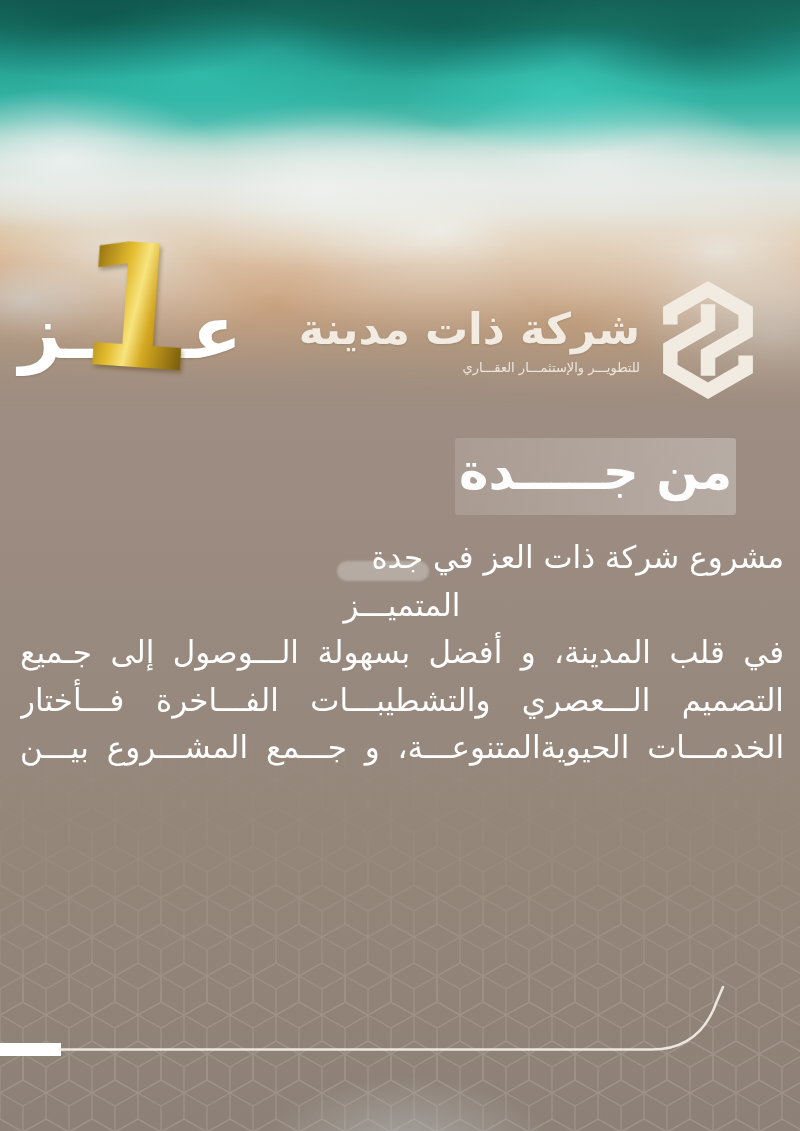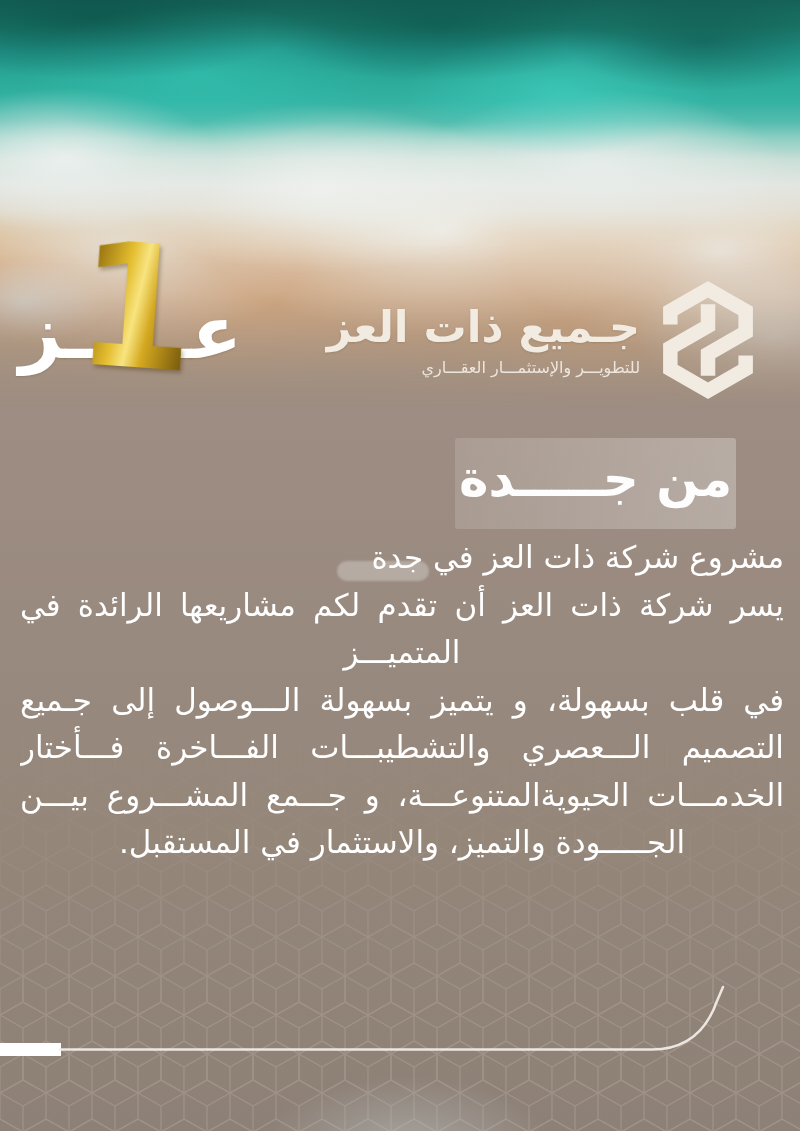--- a/index.html
+++ b/index.html
@@ -42,25 +42,25 @@
     position:absolute;left:50%;top:-6px;transform:translateX(-50%) rotate(4deg);
     font-size:172px;font-weight:bold;line-height:.82;
     background:linear-gradient(100deg,#6e5510 0%,#a37f15 18%,#e3bc2e 38%,#f8e47f 50%,#d4a820 62%,#8a6a10 85%,#5f470b 100%);
     -webkit-background-clip:text;background-clip:text;color:transparent;-webkit-text-fill-color:transparent;
     filter:drop-shadow(2px 3px 2px rgba(60,40,0,.35));
   }
   
   .company-logo{position:absolute;top:280px;right:36px;display:flex;align-items:center;gap:12px;z-index:5;}
   .company-text{text-align:right;direction:rtl;color:#f1ebe2;}
   .company-name{font-size:43px;font-weight:bold;line-height:1.15;white-space:nowrap;text-shadow:0 1px 2px rgba(90,70,50,.2);}
-  .company-tagline{font-size:16px;margin-top:5px;white-space:nowrap;opacity:.95;}
+  .company-tagline{font-size:13px;margin-top:5px;white-space:nowrap;opacity:.95;}
   .company-mark{width:112px;height:120px;flex:0 0 auto;}
   
   .heading-box{
-    position:absolute;left:455px;top:438px;width:281px;height:91px;z-index:5;
+    position:absolute;left:455px;top:438px;width:281px;height:77px;z-index:5;
     background:linear-gradient(90deg,rgba(216,211,206,.22),rgba(220,216,212,.42));
     border-radius:3px;display:flex;align-items:center;justify-content:center;
   }
   .heading-title{
     direction:rtl;color:#fdfdfd;font-size:50px;font-weight:bold;line-height:1;
     white-space:nowrap;padding-bottom:10px;
   }
   
   .body-text{position:absolute;left:20px;right:16px;top:534px;direction:rtl;color:#ffffff;z-index:6;}
   .body-text .line{font-size:31px;line-height:47.5px;white-space:nowrap;}
@@ -87,45 +87,43 @@
 
   <div class="photo"></div>
 
   <div class="ezz-logo">
     <div class="ezz-text">عـــــز</div>
     <div class="ezz-one">1</div>
   </div>
 
   <div class="company-logo">
     <div class="company-text">
-      <div class="company-name">جـميع ذات العز</div>
+      <div class="company-name">شركة ذات مدينة</div>
       <div class="company-tagline">للتطويـــر والإستثمـــار العقـــاري</div>
     </div>
     <svg class="company-mark" viewBox="0 0 116 122" aria-hidden="true">
       <g fill="none" stroke="#f1ebe2" stroke-width="15" stroke-linejoin="miter" stroke-linecap="butt">
         <path d="M19,45 L19,31 L58,8.5 L97,31 L97,53 L58,75.5 L58,98"></path>
         <path d="M97,77 L97,91 L58,113.5 L19,91 L19,69 L58,46.5 L58,24"></path>
       </g>
     </svg>
   </div>
 
   <div class="heading-box">
     <div class="heading-title">من جـــــدة</div>
   </div>
 
   <div class="watermark-pill"></div>
 
   <div class="body-text">
     <div class="line l-right">مشروع شركة ذات العز في جدة</div>
-    <div class="line l-just">يسر شركة ذات العز أن تقدم لكم مشاريعها الرائدة في</div>
     <div class="line l-left">المتميـــز</div>
-    <div class="line l-just">في قلب بسهولة، و يتميز بسهولة الـــوصول إلى جـميع</div>
+    <div class="line l-just">في قلب المدينة، و أفضل بسهولة الـــوصول إلى جـميع</div>
     <div class="line l-just">التصميم الـــعصري والتشطيبـــات الفـــاخرة فـــأختار</div>
     <div class="line l-just">الخدمـــات الحيويةالمتنوعـــة، و جـــمع المشـــروع بيـــن</div>
-    <div class="line l-left">الجـــــودة والتميز، والاستثمار في المستقبل.</div>
   </div>
 
   <svg class="pattern-svg" width="800" height="441" viewBox="0 0 800 441" aria-hidden="true">
     <defs>
       <g id="cube">
         <path d="M23,0 L46,13 L46,39 L23,52 L0,39 L0,13 Z M0,13 L23,26 L46,13 M23,26 L23,52" fill="none" stroke="#f3ebe2" stroke-width="1.3"></path>
       </g>
       <pattern id="cubes" width="46" height="78" patternUnits="userSpaceOnUse">
         <use href="#cube" x="0" y="0"></use>
         <use href="#cube" x="23" y="39"></use>

